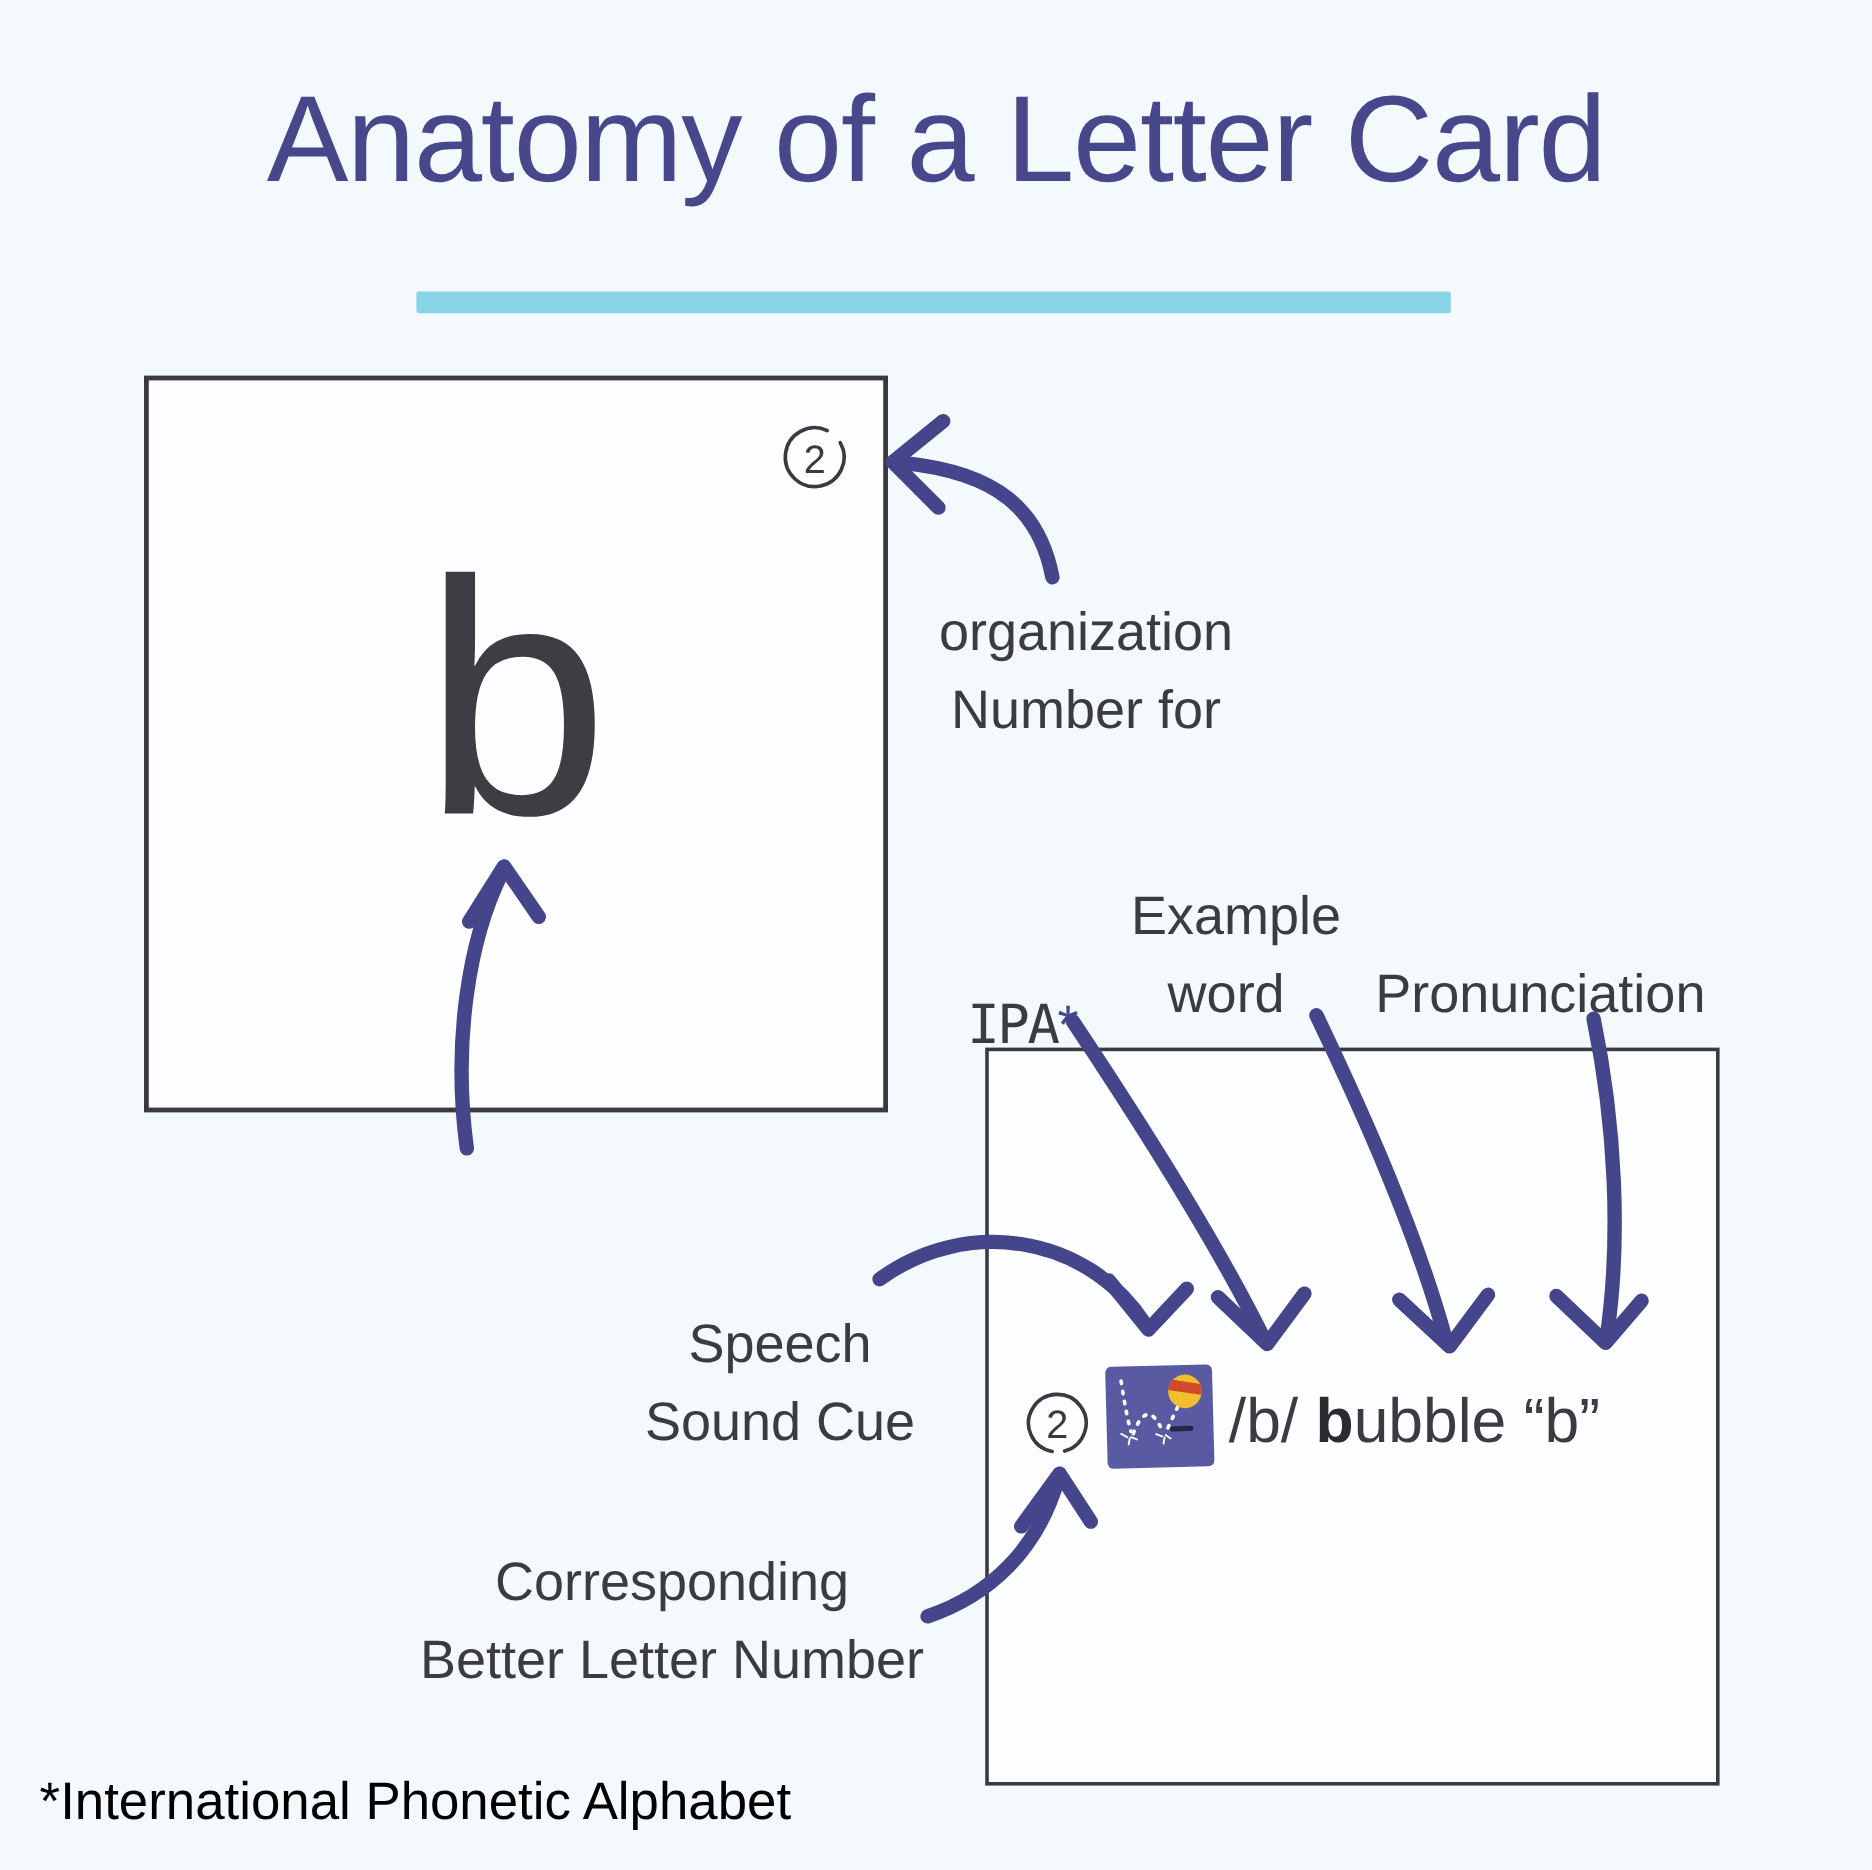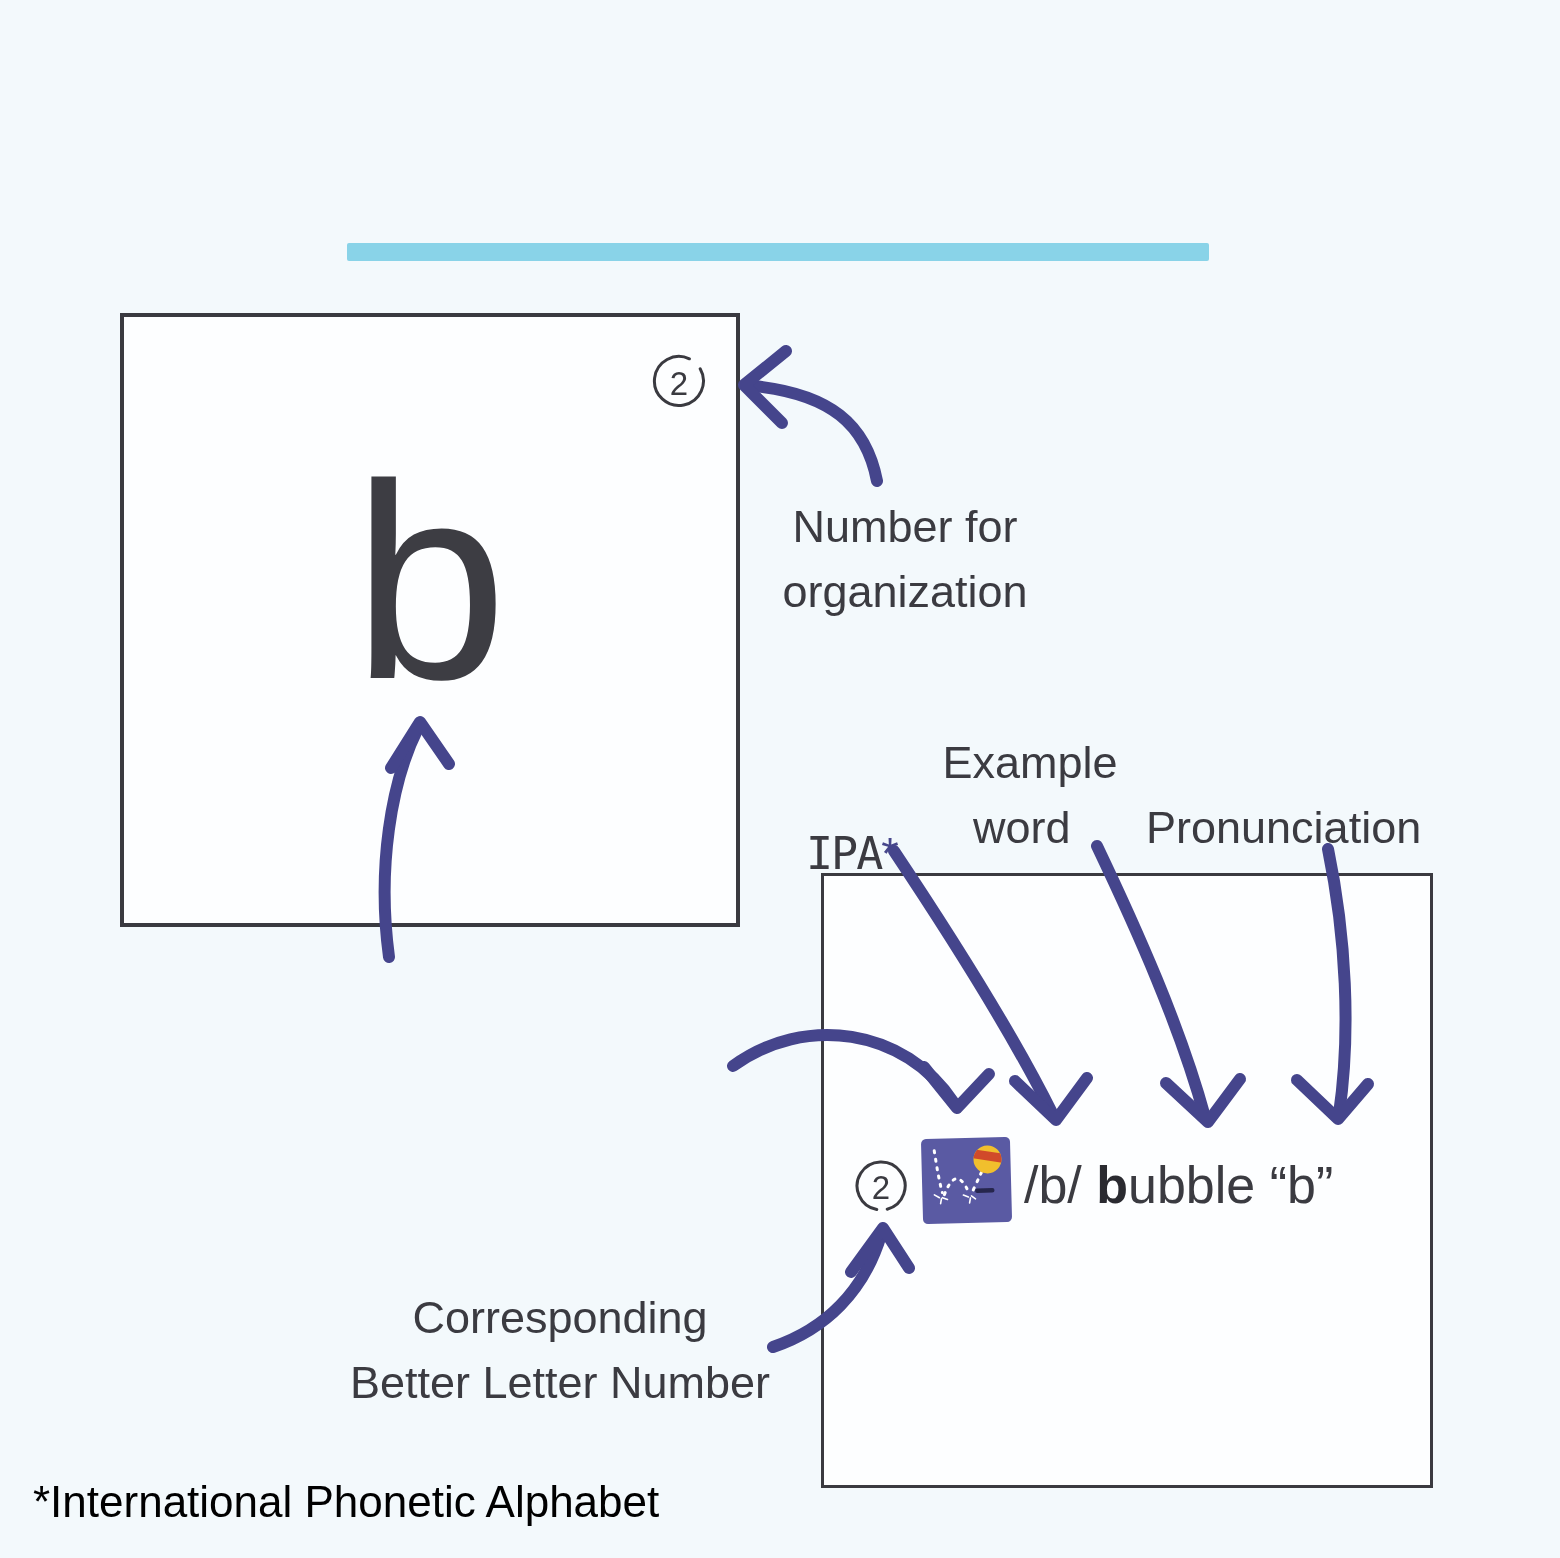--- a/index.html
+++ b/index.html
@@ -72,20 +72,21 @@
   .footer-note{
     position:absolute;left:33px;top:1477px;
     font-size:44px;color:#000000;font-weight:400;
   }
 </style>
 </head>
 <body>
 
 <div id="canvas">
 
+  <div class="page-title">Anatomy of a Letter Card</div>
   <div class="title-underline"></div>
 
   <div class="card large"></div>
 
   <svg class="badge badge-large" width="60" height="60" viewBox="0 0 60 60">
     <path d="M 39.4 6.8 A 24.5 24.5 0 1 0 50.2 16.8" fill="none" stroke="#3a3a40" stroke-width="3" stroke-linecap="round"></path>
     <text x="29" y="31" font-size="33" fill="#3a3a40" text-anchor="middle" dominant-baseline="central">2</text>
   </svg>
 
   <div class="grapheme-letter">b</div>
@@ -120,33 +121,37 @@
       <path d="M 53 55 Q 58 45 62 37" fill="none" stroke="#ffffff" stroke-width="3" stroke-dasharray="2 6.5" stroke-linecap="round"></path>
       <circle cx="68" cy="25" r="14" fill="#f1bf2d"></circle>
       <rect x="51" y="17" width="34" height="9" fill="#d14a2a" transform="rotate(10 68 25)" clip-path="url(#ballclip)"></rect>
       <path d="M 57 56 L 72 56" stroke="#26264d" stroke-width="4.5" stroke-linecap="round"></path>
     </g>
   </svg>
 
   <div class="card2-row-text"><span>/b/ </span><span class="bold-letter">b</span><span>ubble</span><span> “b”</span></div>
 
   <div class="lbl center number-label">
+    <div>organization</div>
     <div>Number for</div>
-    <div>organization</div>
   </div>
 
 
   <div class="lbl center example-label">Example</div>
 
   <div class="lbl ipa-label"><span class="ipa-word">IPA</span><span class="asterisk">*</span></div>
 
   <div class="lbl word-label">word</div>
 
   <div class="lbl pronunciation-label">Pronunciation</div>
 
+  <div class="lbl center speech-label">
+    <div>Speech</div>
+    <div>Sound Cue</div>
+  </div>
 
   <div class="lbl center corresponding-label">
     <div>Corresponding</div>
     <div>Better Letter Number</div>
   </div>
 
   <svg class="arrows" viewBox="0 0 1560 1558">
     <g>
       <path class="arrow-stroke" d="M 877 481 C 866 424 830 394 754 386"></path>
       <path class="arrow-stroke" d="M 786 351 L 744 385 L 782 423"></path>

